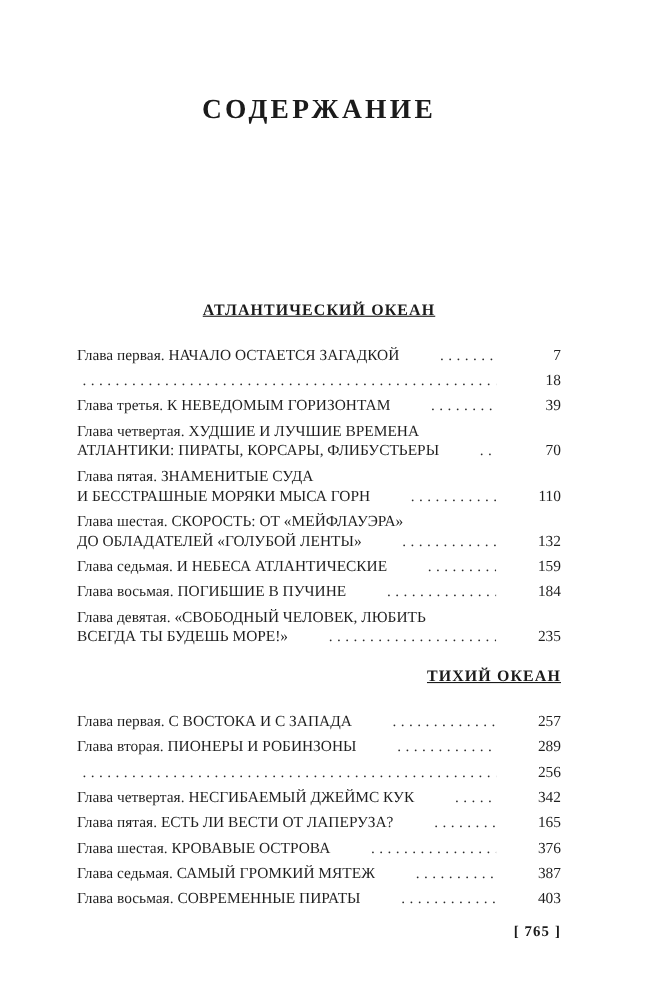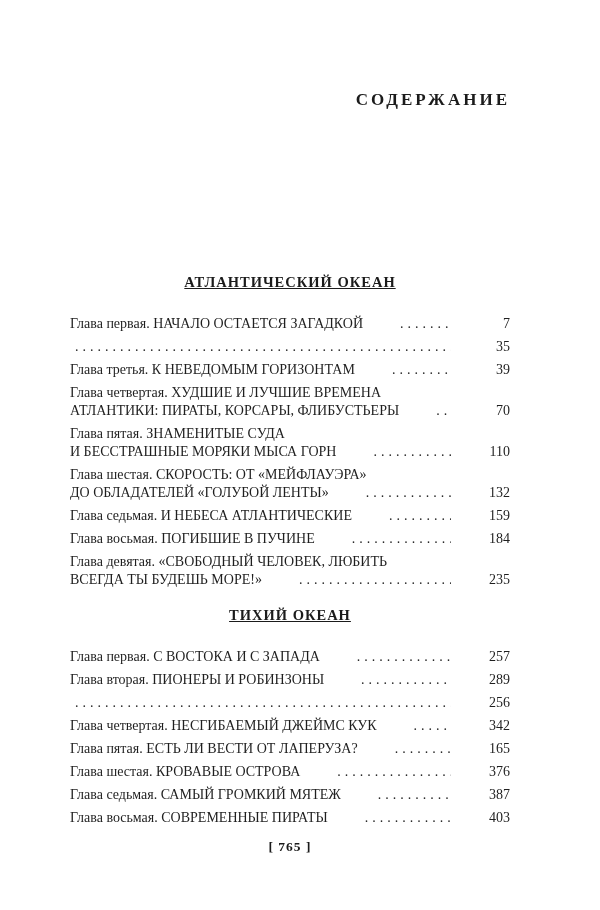--- a/index.html
+++ b/index.html
@@ -19,42 +19,43 @@
     width: 600px;
     height: 910px;
     background: #ffffff;
   }
   .content {
     width: 440px;
     margin-left: 70px;
   }
   .page-title {
     margin: 88px 0 0 0;
-    text-align: right;
-    font-size: 17px;
+    text-align: center;
+    font-size: 25px;
     line-height: 23px;
     font-weight: bold;
     letter-spacing: 3px;
     color: #1b1b1b;
   }
   .section-heading {
     text-align: center;
     font-size: 14.5px;
     line-height: 17px;
     font-weight: bold;
     letter-spacing: 1px;
     color: #1b1b1b;
     margin: 0 0 24px 0;
     text-decoration: underline;
   }
   .section:first-of-type .section-heading {
     margin-top: 163px;
   }
   .section + .section .section-heading {
     margin-top: 18px;
+    text-align: right;
   }
   .entry {
     font-size: 14px;
     line-height: 18px;
     margin-bottom: 5px;
     color: #1f1f1f;
   }
   .entry-line {
     display: flex;
     align-items: baseline;
@@ -75,21 +76,21 @@
     padding-left: 5px;
     color: #2a2a2a;
   }
   .page-num {
     flex: 0 0 auto;
     min-width: 27px;
     text-align: right;
   }
   .folio {
     margin-top: 12px;
-    text-align: center;
+    text-align: right;
     font-size: 13.5px;
     font-weight: bold;
     letter-spacing: 1px;
     color: #1b1b1b;
   }
 </style>
 </head>
 <body>
 
 <div class="book-page">
@@ -102,21 +103,21 @@
           <div class="entry">
             <div class="entry-line">
               <span class="line-text">Глава первая. НАЧАЛО ОСТАЕТСЯ ЗАГАДКОЙ</span>
               <span class="dots">..........................................................................................</span>
               <span class="page-num">7</span>
             </div>
           </div>
           <div class="entry">
             <div class="entry-line">
               <span class="dots">..........................................................................................</span>
-              <span class="page-num">35</span>
+              <span class="page-num">18</span>
             </div>
           </div>
           <div class="entry">
             <div class="entry-line">
               <span class="line-text">Глава третья. К НЕВЕДОМЫМ ГОРИЗОНТАМ</span>
               <span class="dots">..........................................................................................</span>
               <span class="page-num">39</span>
             </div>
           </div>
           <div class="entry">

